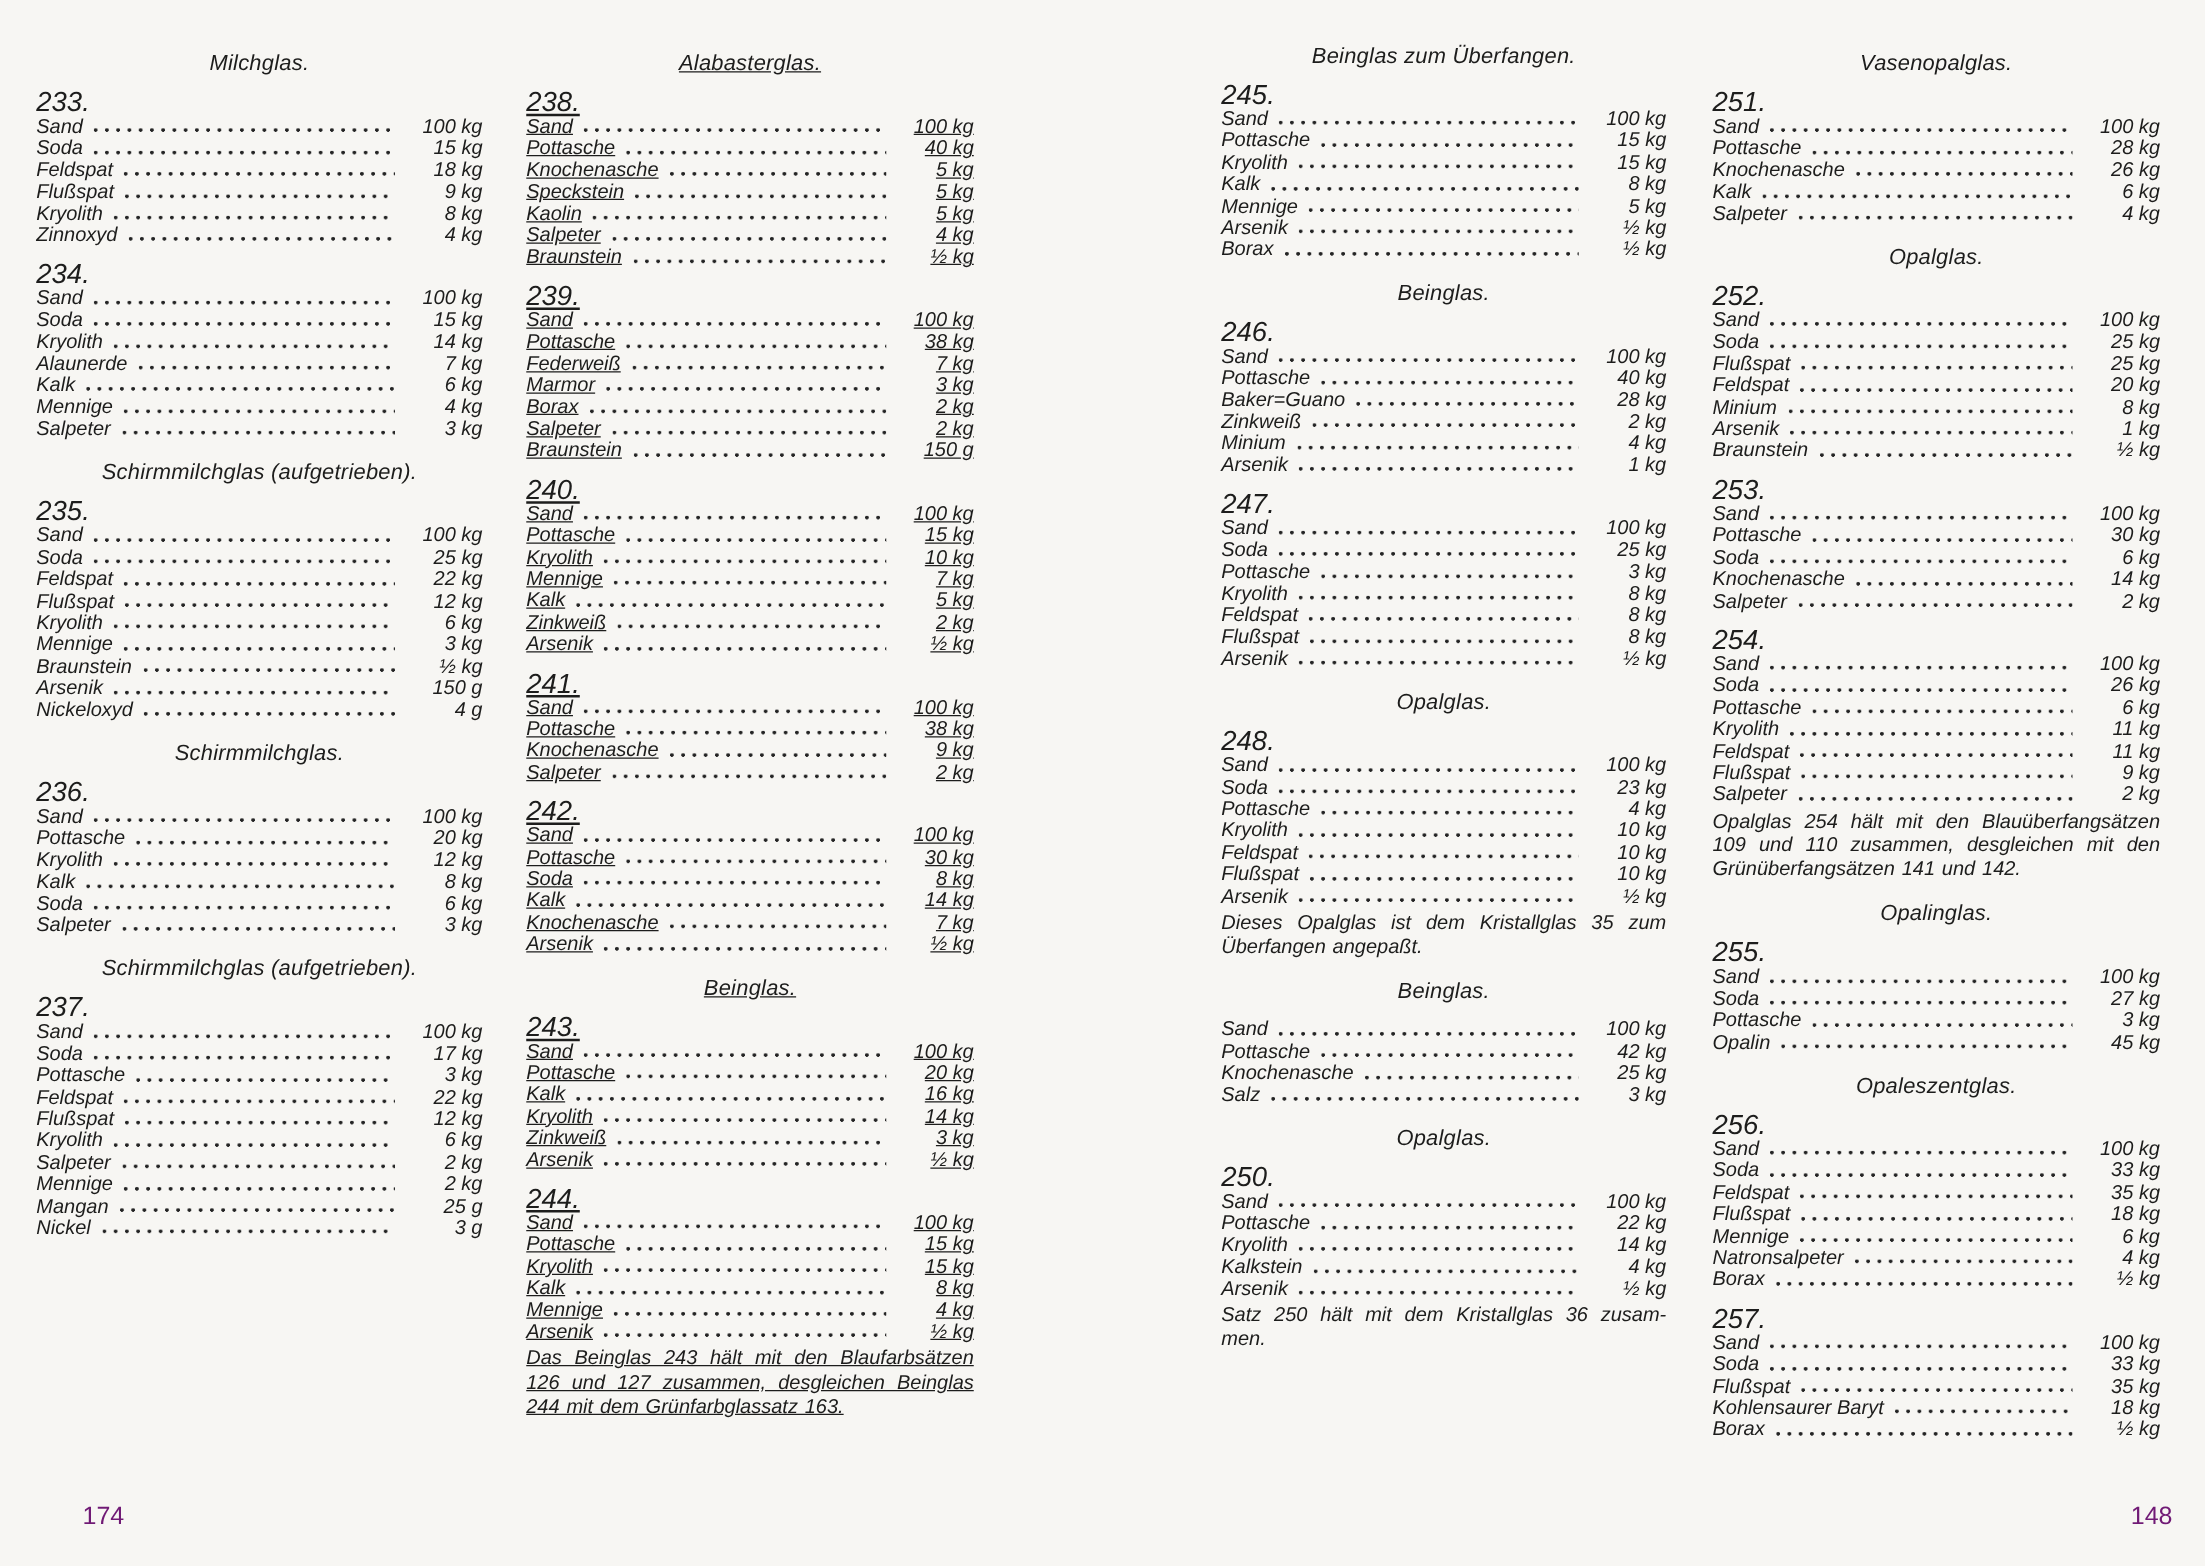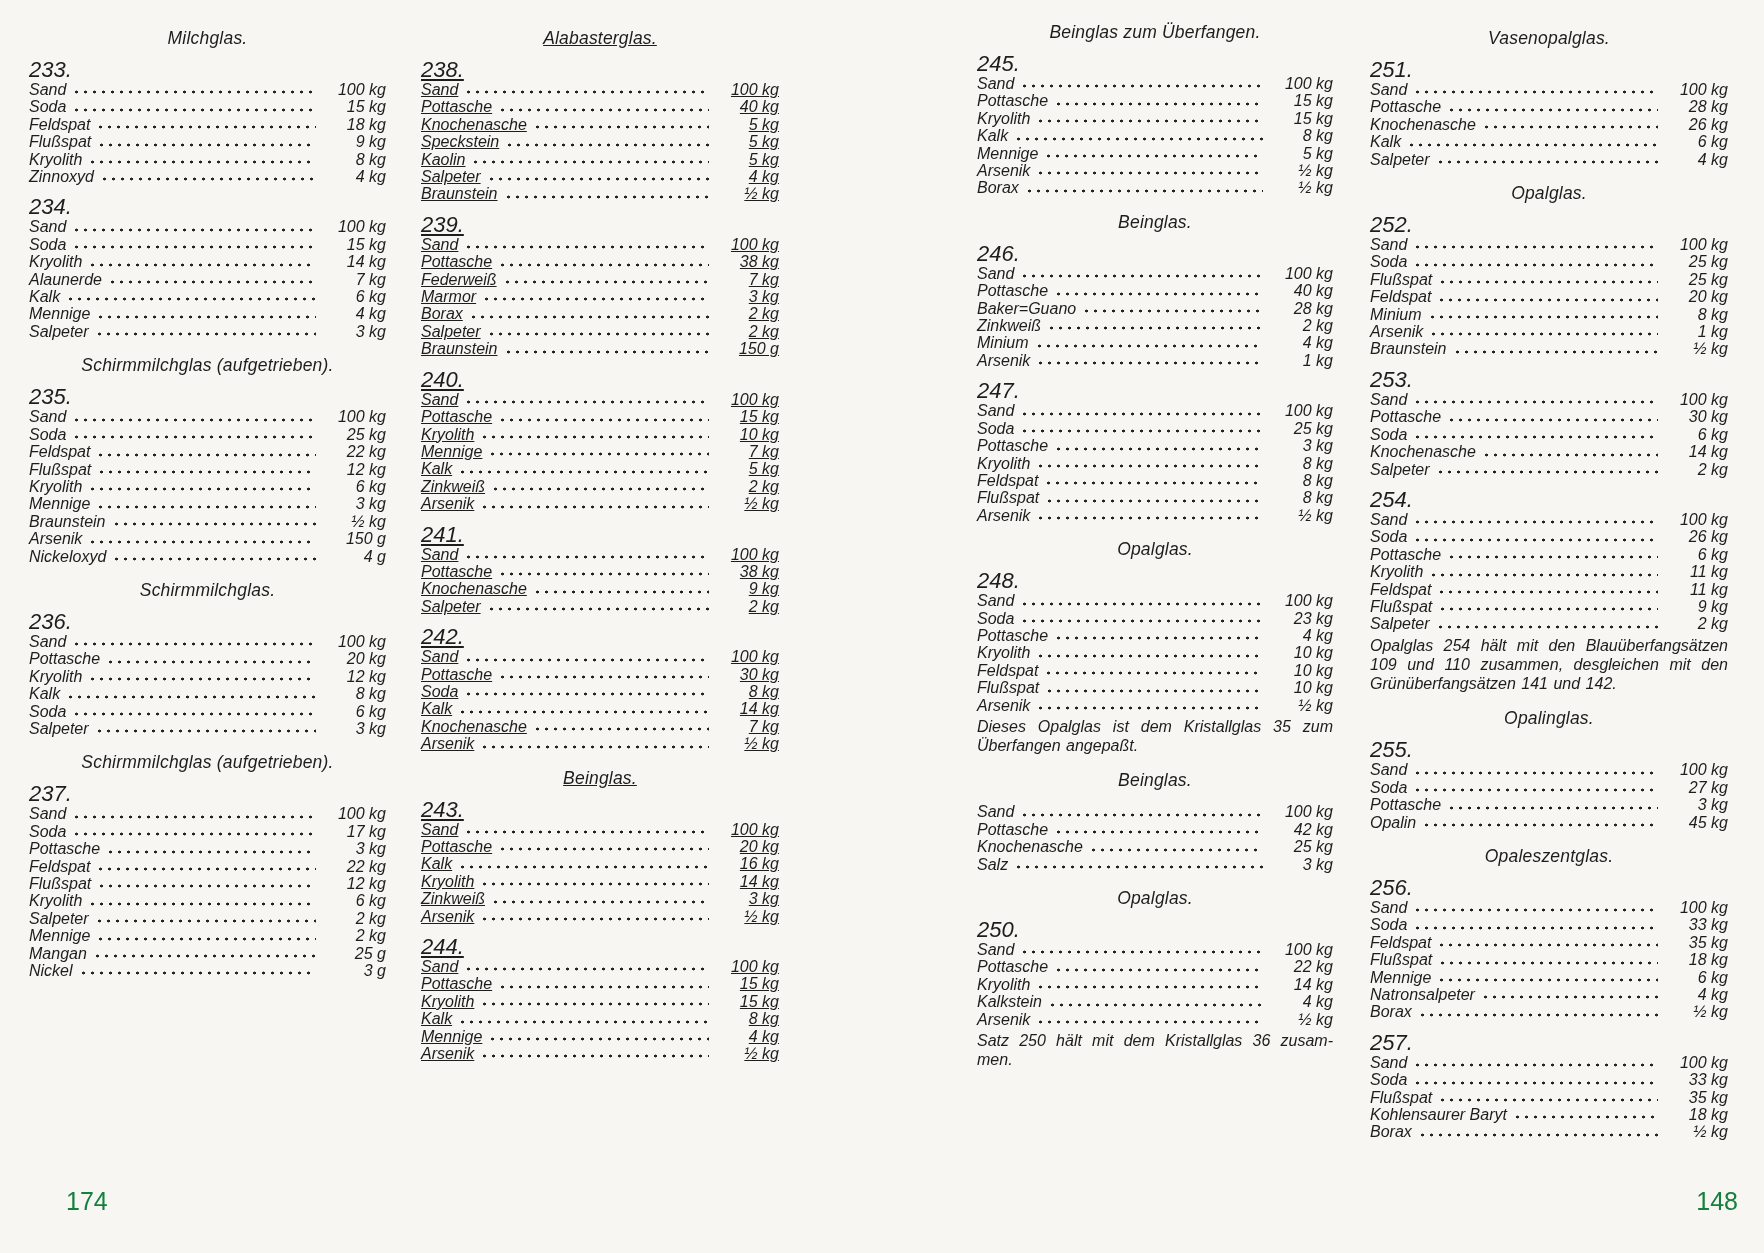--- a/index.html
+++ b/index.html
@@ -10,21 +10,21 @@
   .spread {
     position: relative;
     width: 1764px;
     height: 1253px;
     background: #f7f6f3;
     overflow: hidden;
     font-family: "Liberation Sans", sans-serif;
     font-style: italic;
     color: #1d1d1c;
   }
-  .page { position: absolute; inset: 0; }
+  .page { position: absolute; inset: 0; margin-top: 12px; }
   .col { position: absolute; }
   .col-0-0 { left: 29px;   top: 13px; width: 357px; }
   .col-0-1 { left: 421px;  top: 13px; width: 358px; text-decoration: underline; }
   .col-1-0 { left: 977px;  top: 7px;  width: 356px; }
   .col-1-1 { left: 1370px; top: 13px; width: 358px; }
 
   .block-heading {
     text-align: center;
     font-size: 17.5px;
     line-height: 19px;
@@ -57,23 +57,23 @@
   }
   .qty { white-space: nowrap; min-width: 64px; text-align: right; }
 
   .note { font-size: 16px; line-height: 19.2px; margin-top: 3px; }
   .note-line { text-align: justify; text-align-last: justify; word-spacing: 1px; }
   .note-line.last { text-align-last: left; }
 
   .page-num {
     position: absolute;
     font-style: normal;
-    font-size: 25px;
+    font-size: 20px;
     line-height: 20px;
-    color: #15803d;
+    color: #701a75;
   }
   .pn-left  { left: 66px; top: 1191px; }
   .pn-right { left: 1692px; top: 1191px; width: 46px; text-align: right; }
 </style>
 </head>
 <body>
 
 <div class="spread">
   <section class="page">
     <div class="col col-0-0">
@@ -519,20 +519,25 @@
             <span class="ing">Mennige</span>
             <span class="leader"></span>
             <span class="qty">4 kg</span>
           </div>
           <div class="row">
             <span class="ing">Arsenik</span>
             <span class="leader"></span>
             <span class="qty">½ kg</span>
           </div>
         </div>
+        <div class="note">
+          <div class="note-line">Das Beinglas 243 hält mit den Blaufarbsätzen</div>
+          <div class="note-line">126 und 127 zusammen, desgleichen Beinglas</div>
+          <div class="note-line last">244 mit dem Grünfarbglassatz 163.</div>
+        </div>
       </div>
     <div class="page-num pn-left">174</div>
   </section>
   <section class="page">
     <div class="col col-1-0">
         <div class="block-heading">Beinglas zum Überfangen.</div>
         <div class="recipe">
           <div class="recipe-num">245.</div>
           <div class="row">
             <span class="ing">Sand</span>

